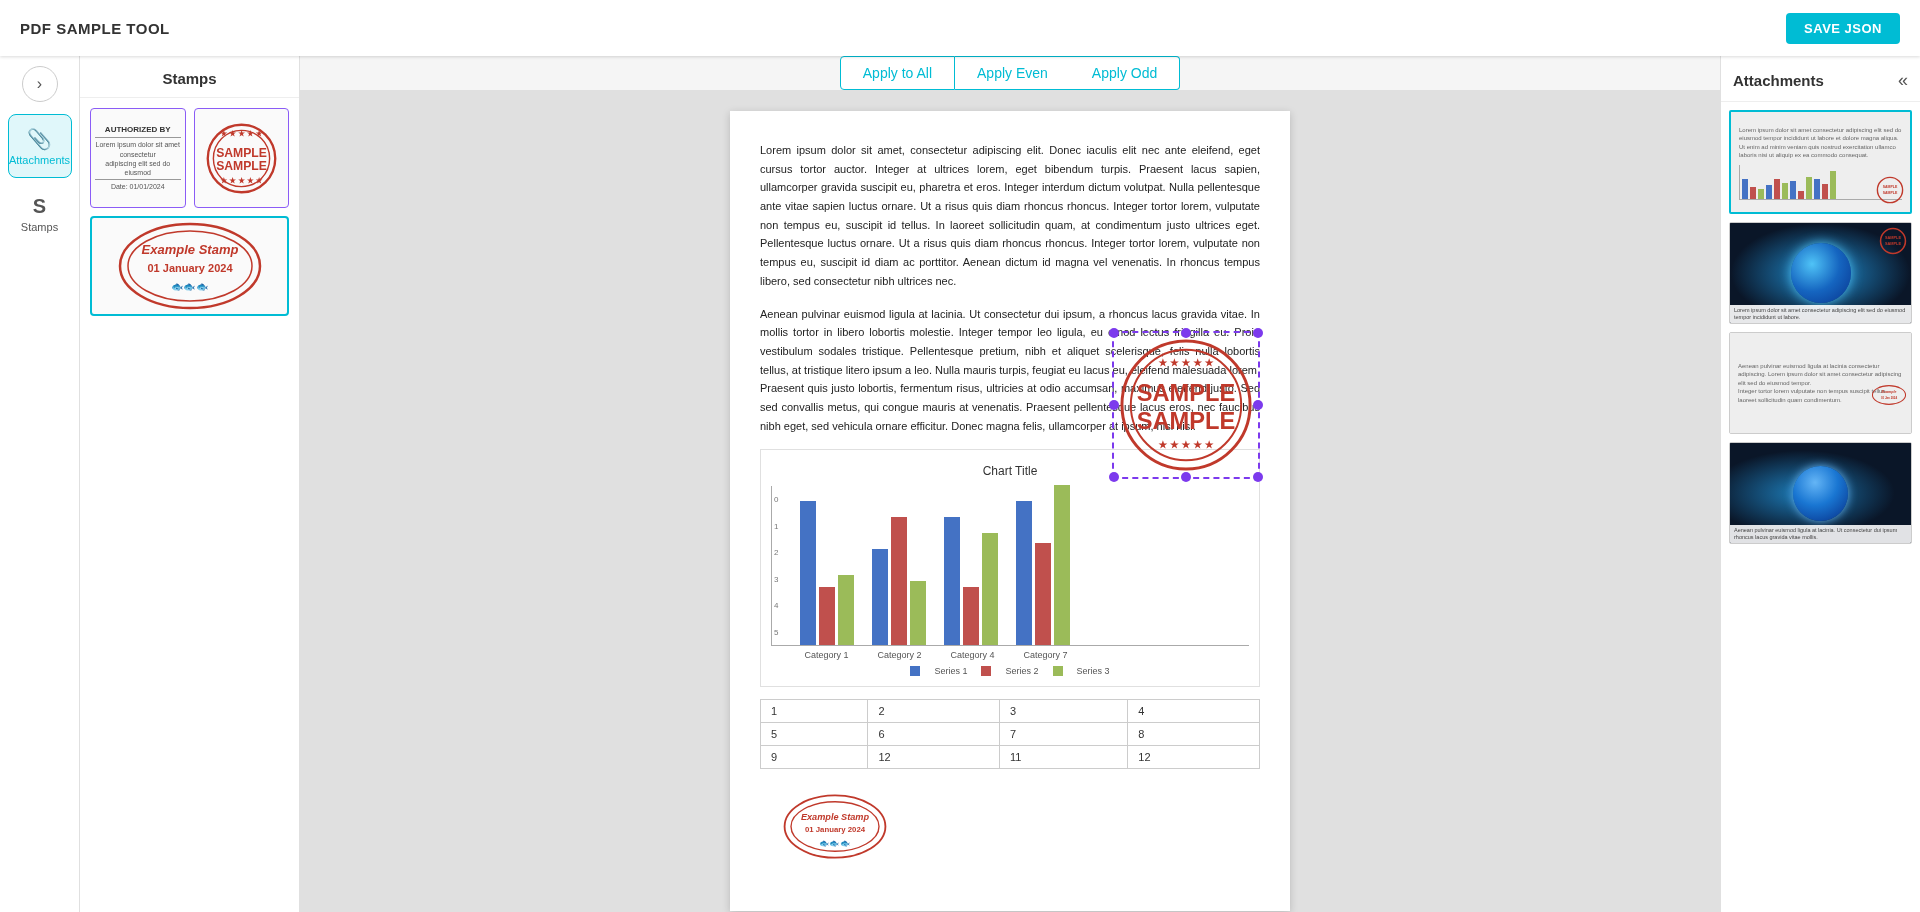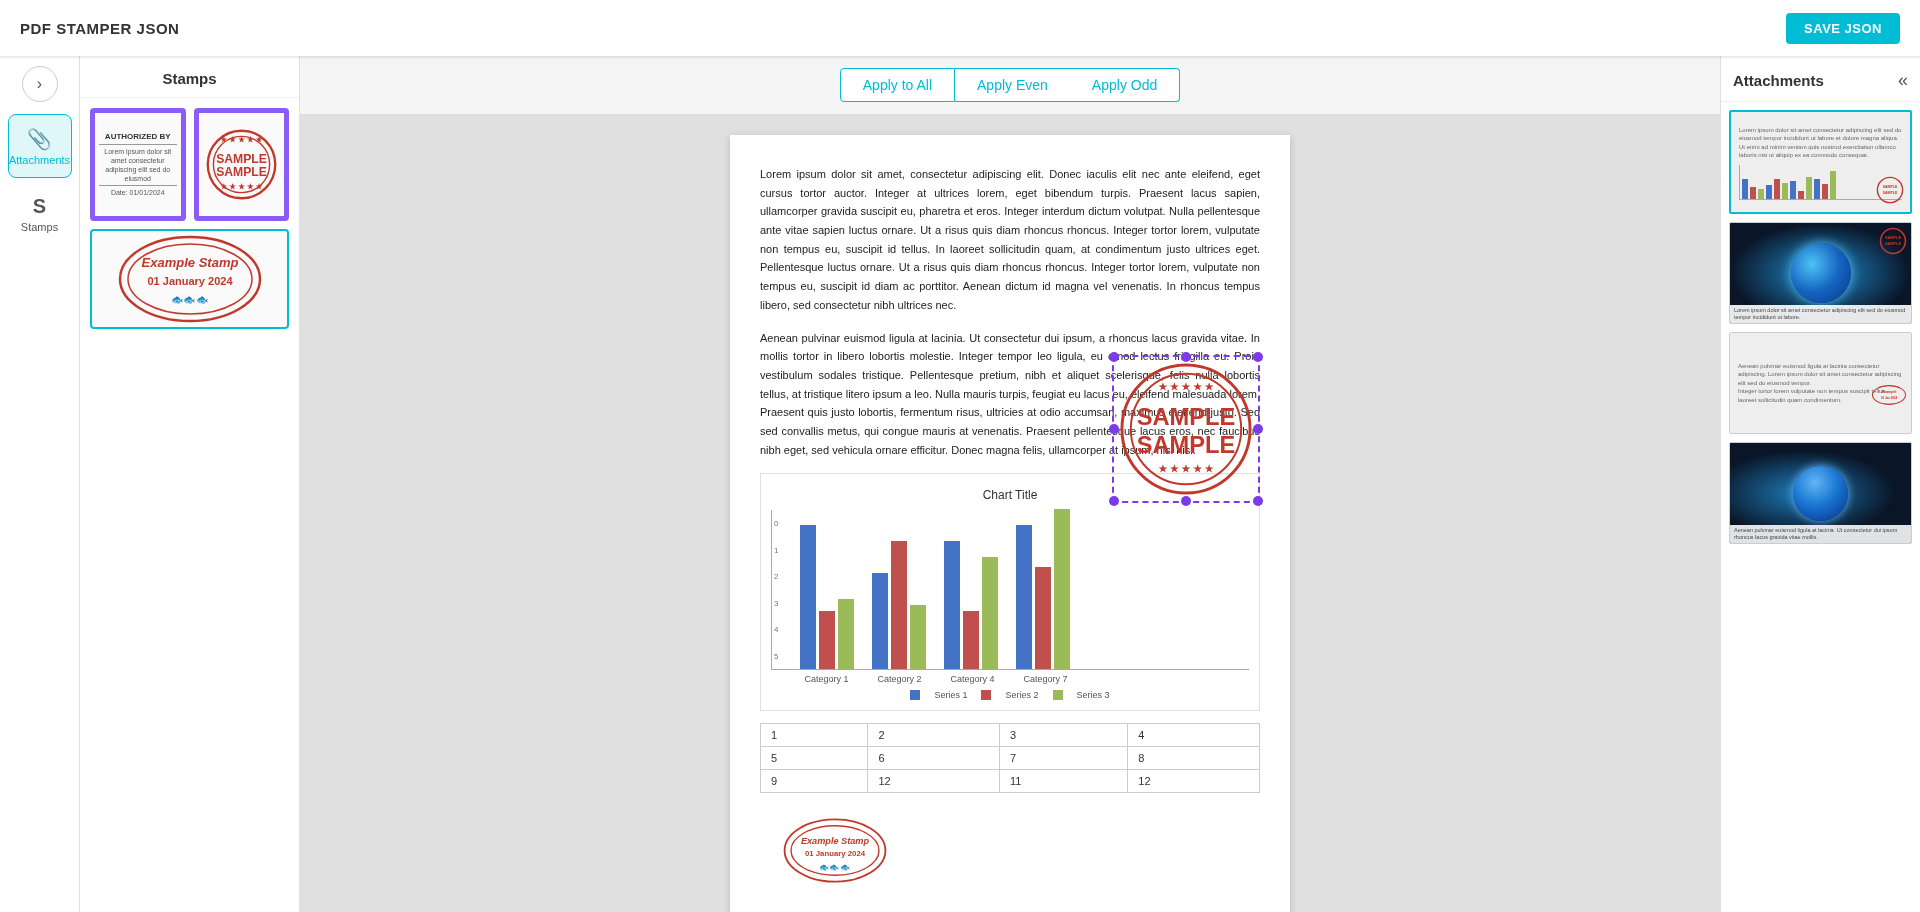--- a/index.html
+++ b/index.html
@@ -104,29 +104,29 @@
       padding: 14px 0 10px 0;
       border-bottom: 1px solid #eee;
     }
     .stamps-grid {
       display: grid;
       grid-template-columns: 1fr 1fr;
       gap: 8px;
       padding: 10px;
     }
     .stamp-thumb {
-      border: 5px solid #8b5cf6;
+      border: 1px solid #8b5cf6;
       border-radius: 4px;
       overflow: hidden;
       background: #fafafa;
       display: flex;
       align-items: center;
       justify-content: center;
       cursor: pointer;
-      height: 113px;
+      height: 100px;
     }
     .stamp-thumb.selected {
       border: 2px solid #00bcd4;
     }
     .stamp-thumb-full {
       grid-column: span 2;
       height: 100px;
     }
 
     
@@ -136,21 +136,21 @@
       flex-direction: column;
       overflow: hidden;
     }
 
     
     .apply-toolbar {
       display: flex;
       align-items: center;
       justify-content: center;
       gap: 0;
-      padding: 12px 0;
+      padding: 0 0;
       background: #f5f5f5;
       border-bottom: 1px solid #e0e0e0;
     }
     .apply-btn {
       background: #fff;
       border: 1.5px solid #00bcd4;
       color: #00bcd4;
       padding: 8px 22px;
       font-size: 14px;
       cursor: pointer;
@@ -366,21 +366,21 @@
       font-size: 6px;
       color: #666;
       padding: 4px;
       line-height: 1.4;
     }
   </style>
 </head>
 <body>
 
 <div class="topbar">
-  <span class="topbar-title">PDF STAMPER JSON</span>
+  <span class="topbar-title">PDF SAMPLE TOOL</span>
   <button class="save-json-btn">SAVE JSON</button>
 </div>
 
 <div class="main-layout">
 
   <div class="left-sidebar">
     <button class="sidebar-toggle-btn">›</button>
     <div class="sidebar-item active">
       <span class="sidebar-icon">📎</span>
       <span>Attachments</span>

